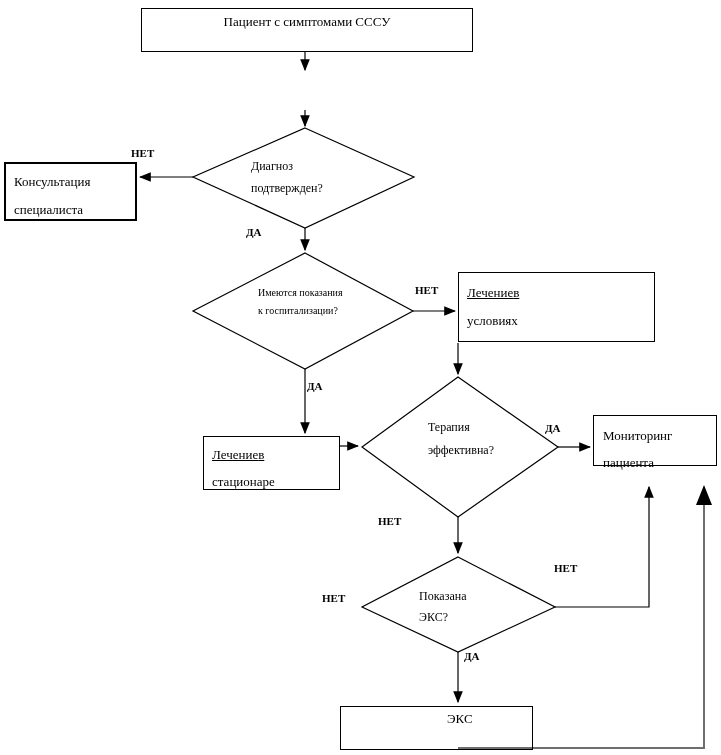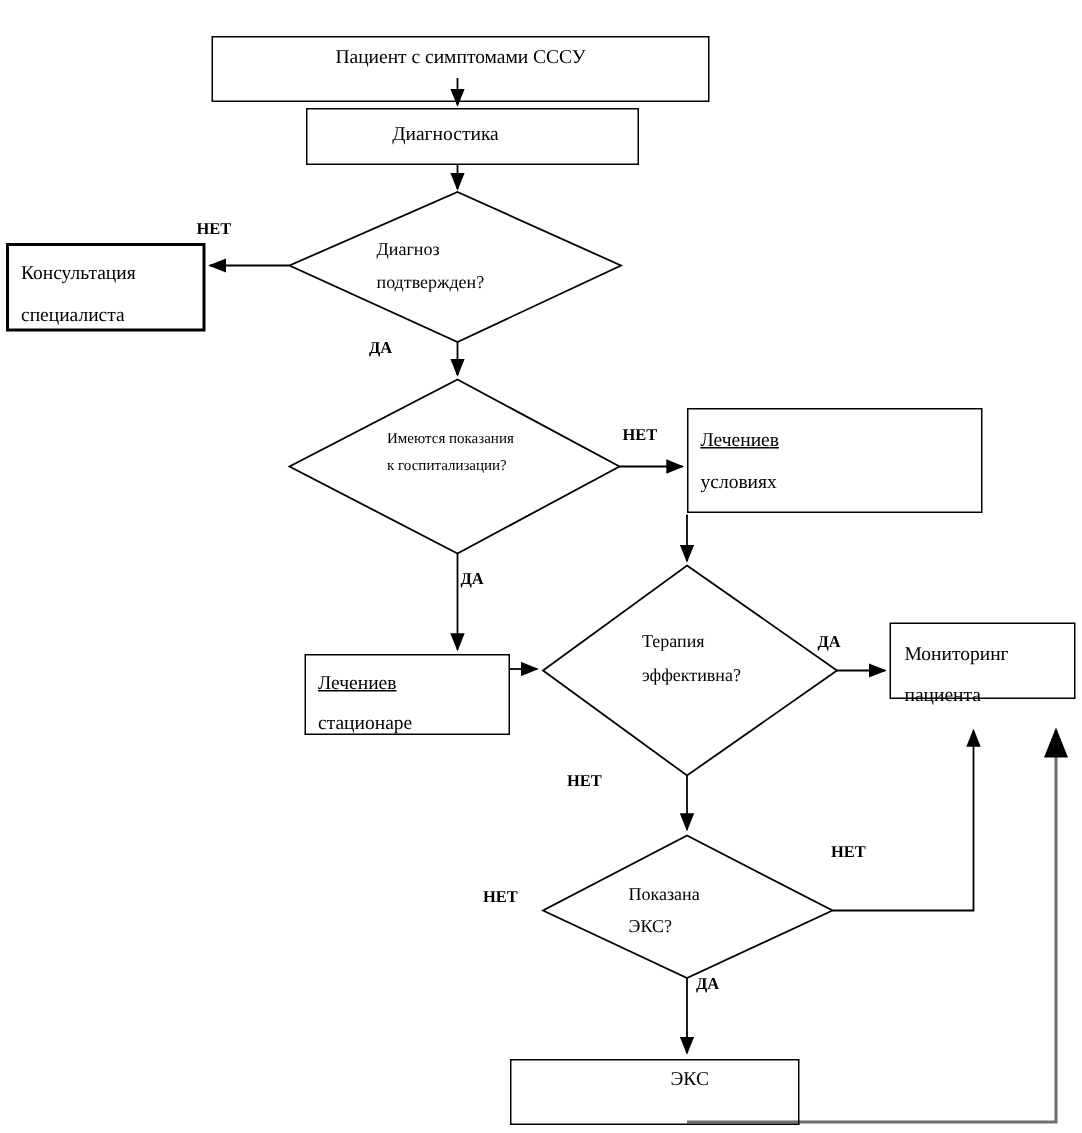--- a/index.html
+++ b/index.html
@@ -60,27 +60,24 @@
     <line x1="305" y1="369" x2="305" y2="433" stroke="#000" stroke-width="1.2" marker-end="url(#arrBlack)"></line>
     <line x1="458" y1="343" x2="458" y2="374" stroke="#000" stroke-width="1.2" marker-end="url(#arrBlack)"></line>
     <line x1="340" y1="446" x2="358" y2="446" stroke="#000" stroke-width="1.2" marker-end="url(#arrBlack)"></line>
     <line x1="558" y1="447" x2="590" y2="447" stroke="#000" stroke-width="1.2" marker-end="url(#arrBlack)"></line>
     <line x1="458" y1="517" x2="458" y2="553" stroke="#000" stroke-width="1.2" marker-end="url(#arrBlack)"></line>
     <polyline points="555,607 649,607 649,487" fill="none" stroke="#000" stroke-width="1.2" marker-end="url(#arrBlack)"></polyline>
     <line x1="458" y1="652" x2="458" y2="702" stroke="#000" stroke-width="1.2" marker-end="url(#arrBlack)"></line>
     <polyline points="458,748 704,748 704,487" fill="none" stroke="#6e6e6e" stroke-width="2" marker-end="url(#arrBlack)"></polyline>
   </svg>
 
-  <div class="box" style="left:141px; top:8px; width:332px; height:44px; text-align:center; padding-top:5px;margin-top:16px;">
+  <div class="box" style="left:141px; top:8px; width:332px; height:44px; text-align:center; padding-top:5px;">
     <span class="line">Пациент с симптомами СССУ</span>
   </div>
 
-  <div class="box" style="left:204px; top:72px; width:222px; height:38px; text-align:center; padding:8px 36px 0 0;">
-    <span class="line">Диагностика</span>
-  </div>
 
   <div class="box" style="left:4px; top:162px; width:133px; height:59px; border-width:2px; padding:4px 6px 0 8px; line-height:28px;">
     <div class="line">Консультация</div>
     <div class="line">специалиста</div>
   </div>
 
   <div class="box" style="left:458px; top:272px; width:197px; height:70px; padding-top:6px; line-height:28px;">
     <div class="jline" style="padding:0 14px 0 8px;">
       <span>Лечение</span>
       <span>в</span>

